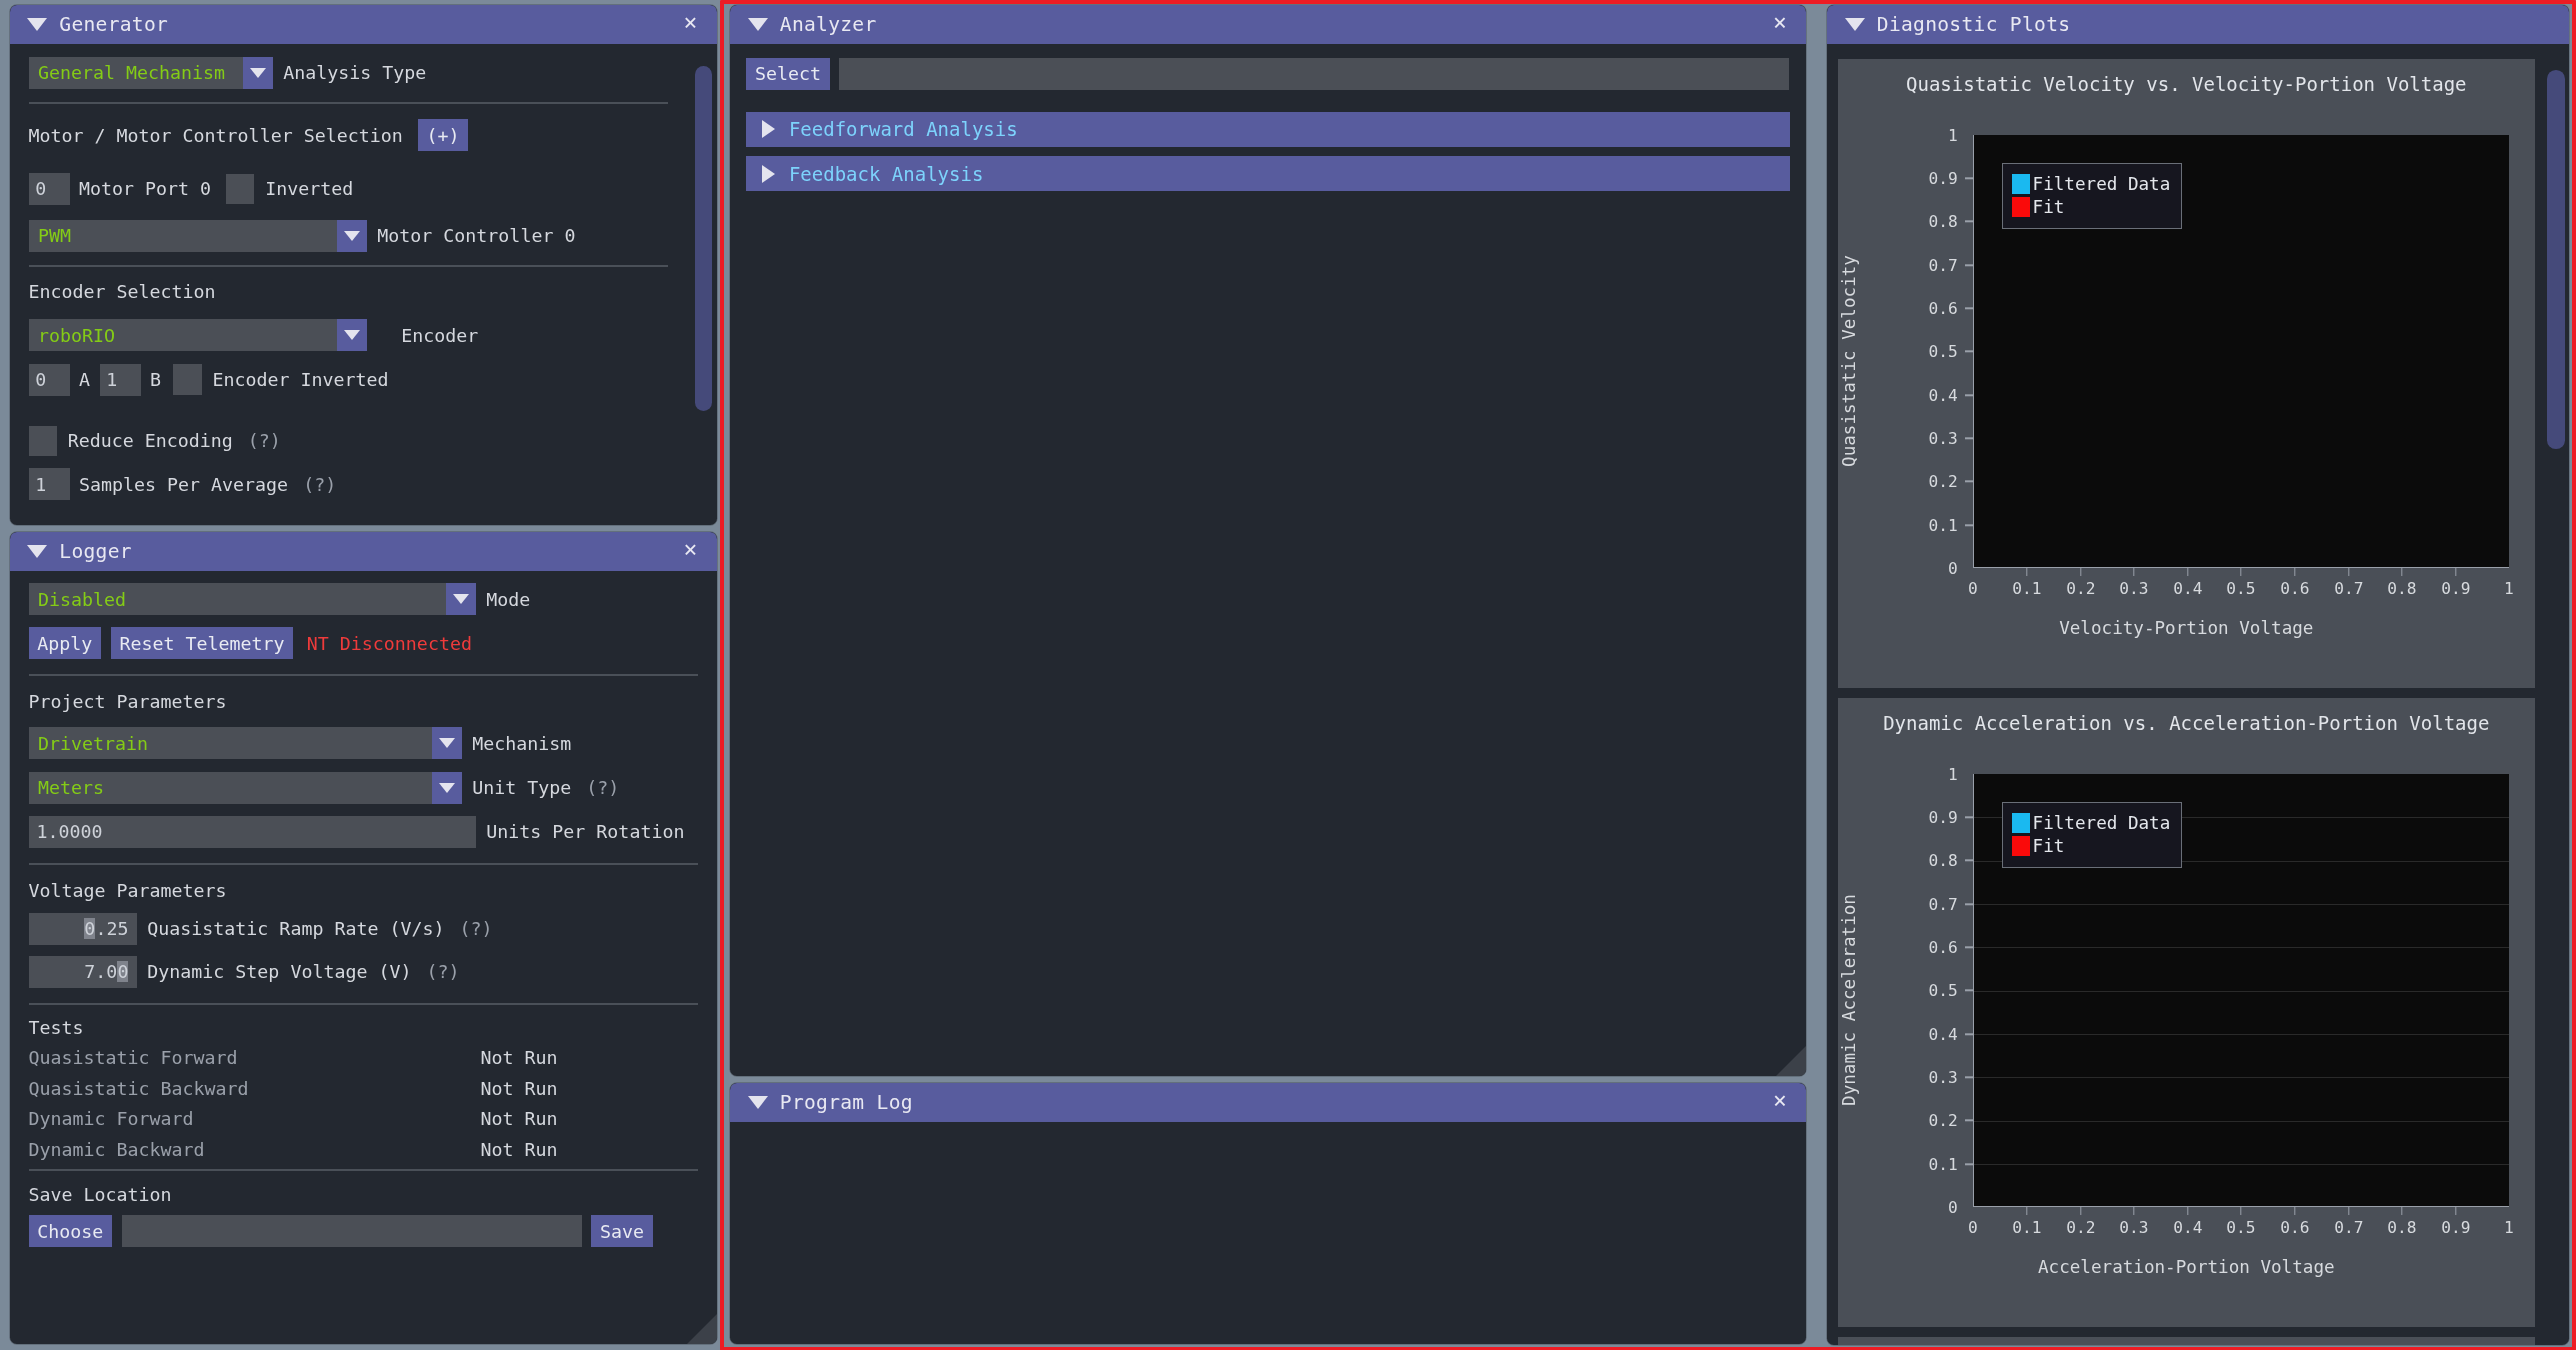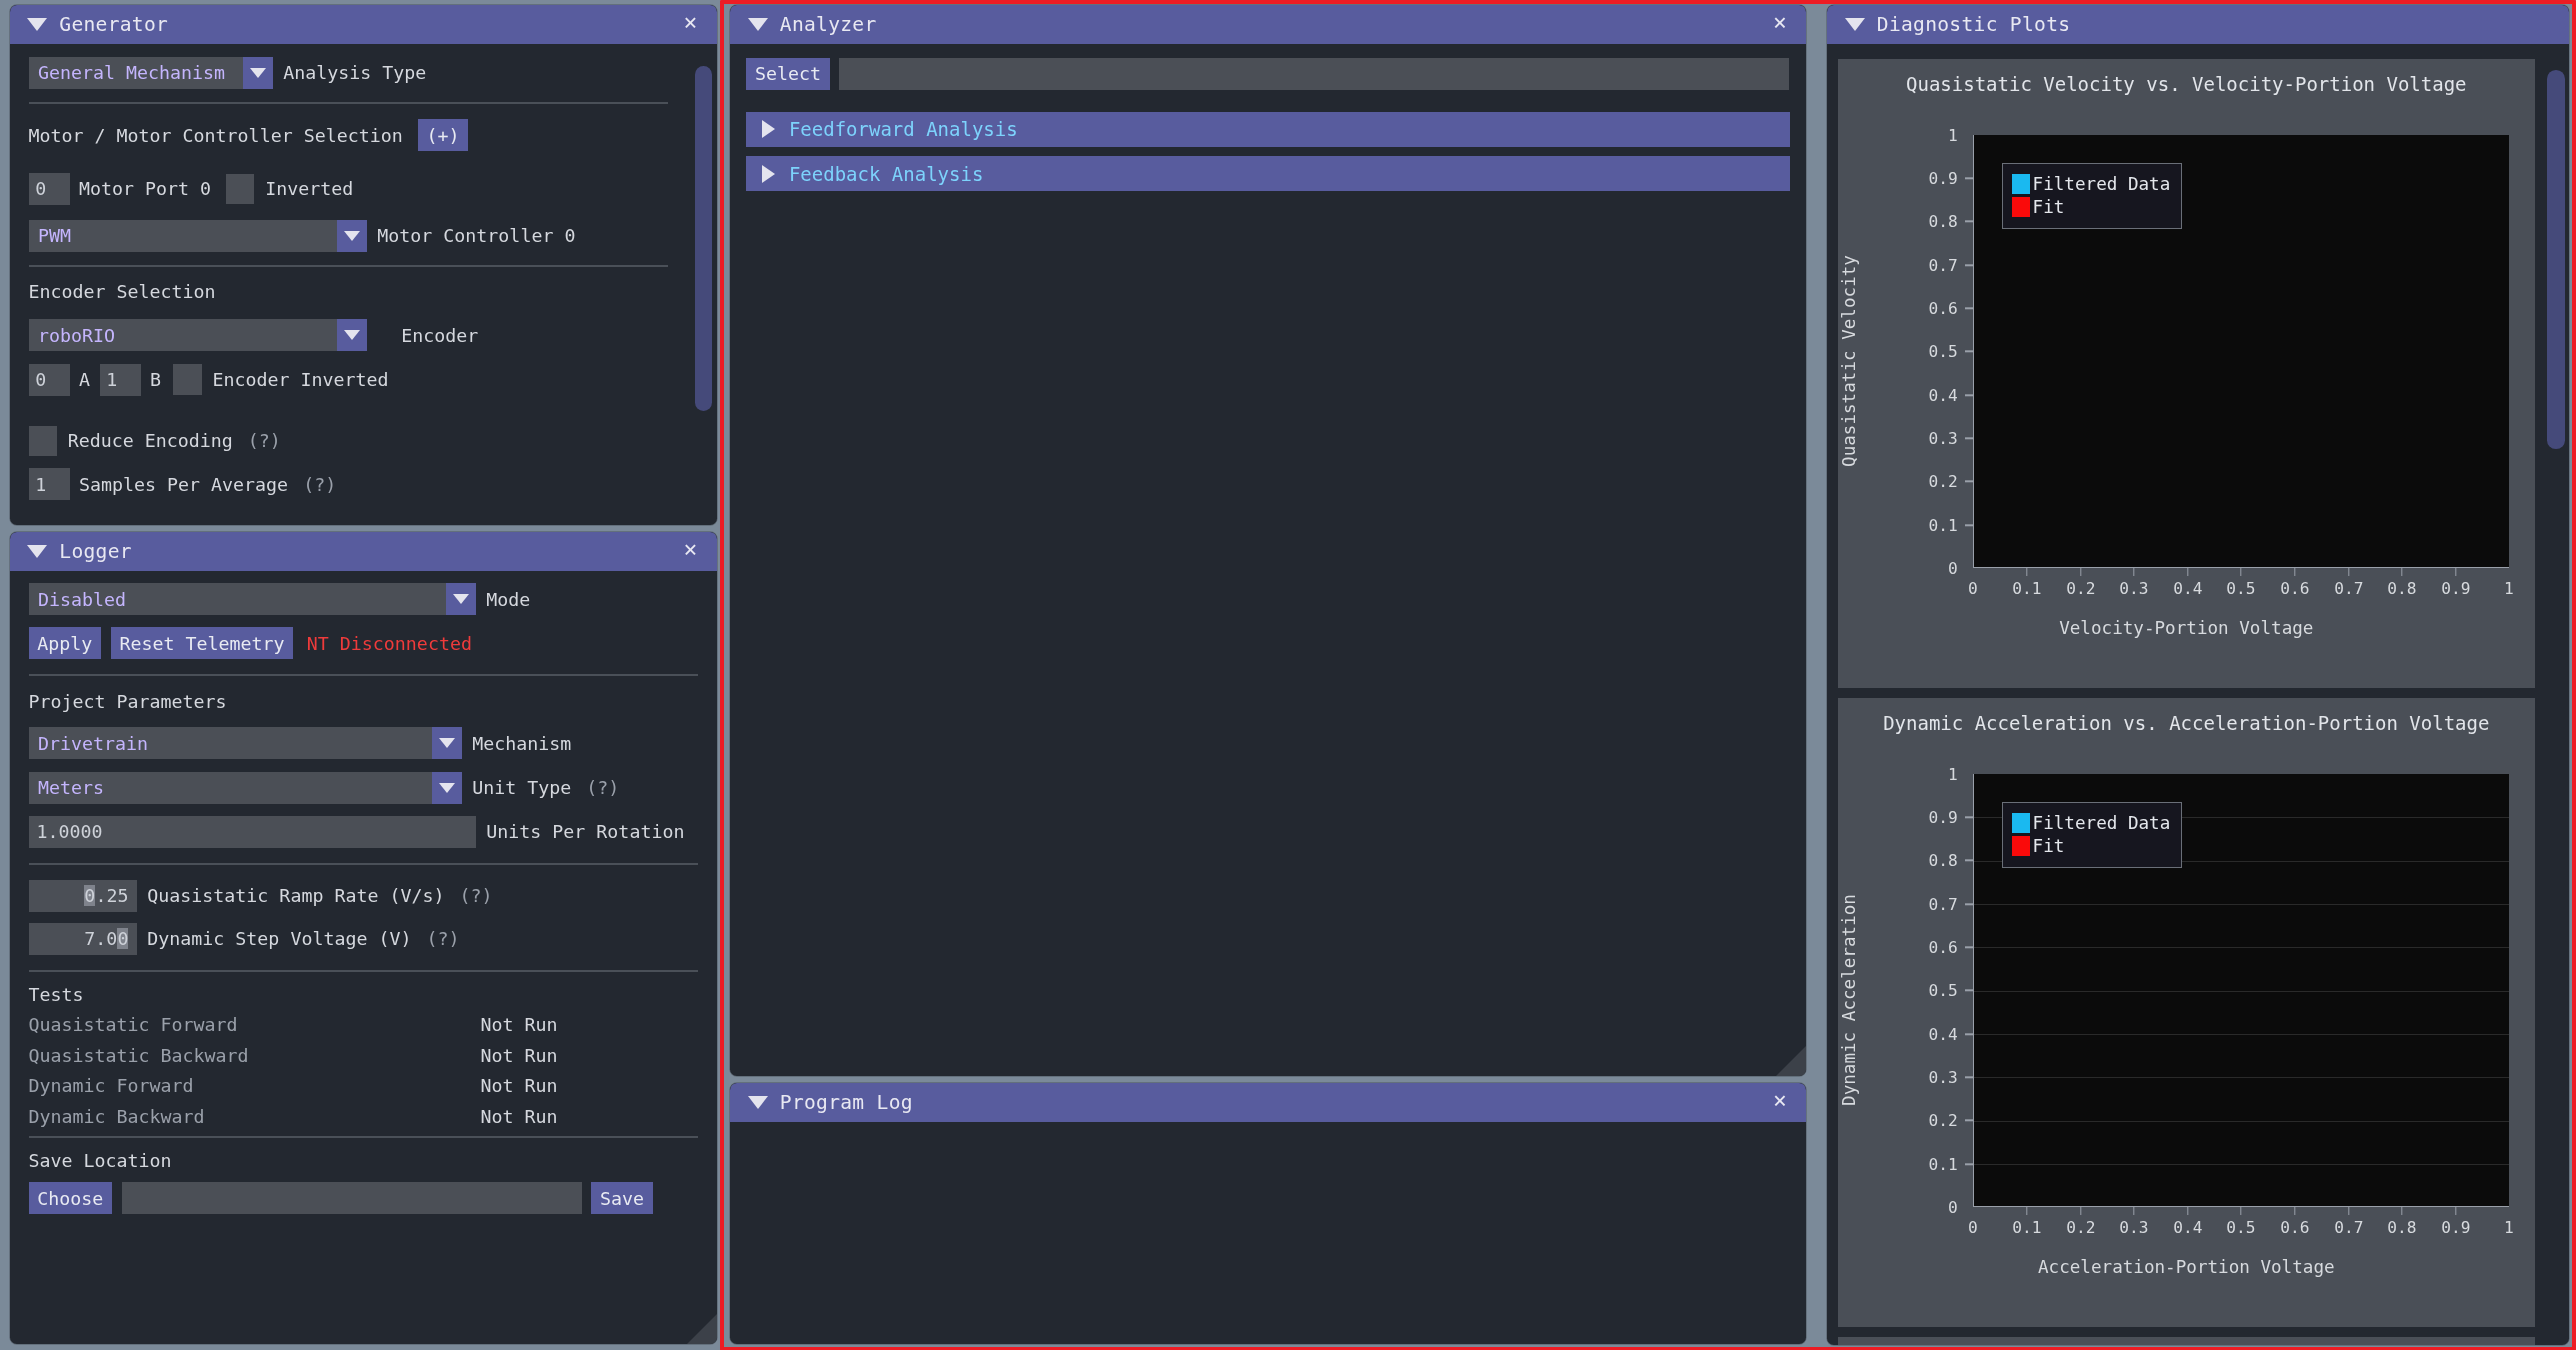--- a/index.html
+++ b/index.html
@@ -57,21 +57,21 @@
   .lbl.dim { color: #9aa0aa; }
   .hint { color: #9aa0aa; font-size: 18.3px; margin-left: 15px; }
   .sep { height: 2px; background: #4a5058; margin: 10.8px 0; }
 
   .combo {
     display: flex; align-items: stretch;
     background: #4b4f56; height: 32px;
     flex: 0 0 auto; position: relative;
   }
   .combo .ctext {
-    color: #c4b5fd; font-size: 18.3px;
+    color: #84cc16; font-size: 18.3px;
     padding: 0 9.5px; display: flex; align-items: center;
     flex: 1 1 auto; white-space: nowrap; overflow: hidden;
   }
   .combo .carrow {
     width: 30px; background: #585c9e;
     display: flex; align-items: center; justify-content: center;
     flex: 0 0 auto;
   }
   .combo .carrow i {
     width: 0; height: 0;
@@ -316,20 +316,23 @@
         <span class="hint">(?)</span>
       </div>
 
       <div class="row" style="margin-top:12.2px;">
         <span class="inputbox" style="width:447px;">1.0000</span>
         <span class="lbl" style="margin-left:10.8px;">Units Per Rotation</span>
       </div>
 
       <div class="sep" style="margin:15px 0 15px 0; width:669px;"></div>
 
+      <div class="row">
+        <span class="lbl">Voltage Parameters</span>
+      </div>
 
       <div class="row" style="margin-top:12.2px;">
         <span class="inputbox right" style="width:108px;">
             <span class="sel">0</span>
             <span>.25</span>
           </span>
         <span class="lbl" style="margin-left:10.8px;">Quasistatic Ramp Rate (V/s)</span>
         <span class="hint">(?)</span>
       </div>
 

